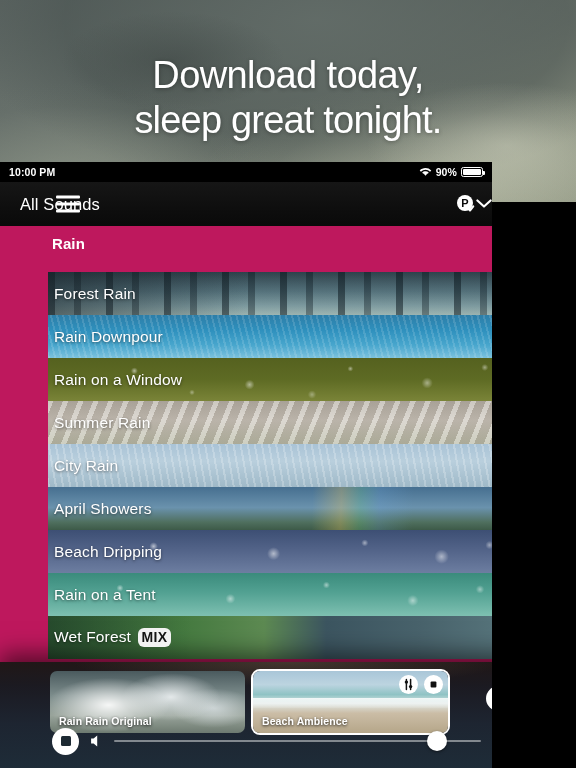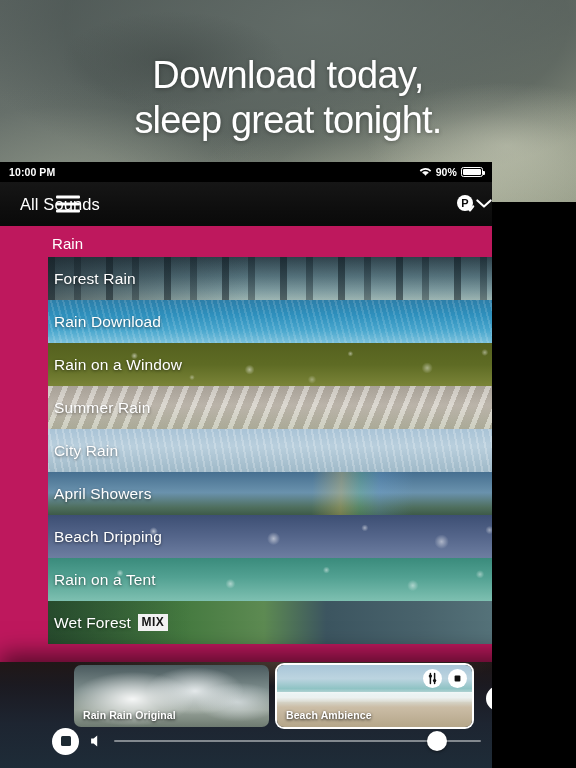--- a/index.html
+++ b/index.html
@@ -89,40 +89,40 @@
     margin-left:20px;
   }
   .navtitle .chev{ display:inline-block; }
   .pro-badge{
     position:absolute; right:14px; top:50%; transform:translateY(-50%);
     width:24px; height:24px; display:flex; align-items:center; justify-content:center;
   }
 
   
   .sec-head{
-    color:#fff; font-size:15px; font-weight:400; padding:9px 0 5px 52px;
+    color:#fff; font-size:15px; font-weight:700; padding:9px 0 20px 52px;
     letter-spacing:0.1px;
   }
 
   
   .sound-list{ padding:0 48px; }
   .srow{
     position:relative; height:43px; width:480px; display:flex; align-items:center;
     overflow:hidden;
   }
   .srow .bg{ position:absolute; inset:0; }
   .srow .lbl{
     position:relative; z-index:2; color:#fff; font-size:15.5px; font-weight:400;
     padding-left:6px; letter-spacing:0.15px;
     text-shadow:0 1px 3px rgba(0,0,0,0.55);
     display:flex; align-items:center; gap:7px;
   }
   .mix-badge{
-    background:#f2f2f2; color:#141414; font-size:12px; font-weight:700;
-    padding:1px 3.5px; border-radius:0; letter-spacing:0.4px;
+    background:#f2f2f2; color:#141414; font-size:14px; font-weight:700;
+    padding:1px 3.5px; border-radius:6px; letter-spacing:0.4px;
     text-shadow:none; line-height:1.2;
   }
 
   
   .art-forest{
     background:
       linear-gradient(92deg, rgba(24,34,40,0.55) 0%, rgba(24,34,40,0) 42%),
       repeating-linear-gradient(90deg, rgba(16,28,34,0.55) 0 7px, rgba(90,120,122,0.06) 7px 26px, rgba(16,28,34,0.4) 26px 33px, rgba(120,148,148,0.05) 33px 58px),
       linear-gradient(180deg,#2b3e48 0%, #53707a 45%, #7e9ba0 78%, #9fb7b4 100%);
   }
@@ -192,21 +192,21 @@
     background:
       linear-gradient(180deg, rgba(26,23,20,0.96) 0%, rgba(22,26,31,0.97) 22%, rgba(26,37,48,0.98) 58%, rgba(30,44,56,1) 100%);
     box-shadow:0 -8px 22px rgba(0,0,0,0.55);
   }
   .player::before{
     content:""; position:absolute; left:0; right:0; top:0; height:30px;
     background:radial-gradient(ellipse 300px 34px at 50% 0%, rgba(120,100,80,0.40), rgba(0,0,0,0) 72%);
     pointer-events:none;
   }
   .cards{
-    position:absolute; left:50px; top:3px; display:flex; gap:8px; align-items:flex-start;margin-left:24px;
+    position:absolute; left:50px; top:9px; display:flex; gap:8px; align-items:flex-start;
   }
   .card{
     width:195px; height:62px; border-radius:7px; position:relative; overflow:hidden;
     cursor:pointer;
   }
   .card.active{ box-shadow:0 0 0 2px #ffffff; }
   .card .cbg{ position:absolute; inset:0; }
   .card .cname{
     position:absolute; left:9px; bottom:6px; z-index:3;
     color:#fff; font-size:10.5px; font-weight:700; letter-spacing:0.1px;
@@ -321,21 +321,21 @@
   <div class="sound-list">
       <div class="srow">
         <div class="bg art-forest"></div>
         <div class="lbl">
           <span>Forest Rain</span>
         </div>
       </div>
       <div class="srow">
         <div class="bg art-downpour"></div>
         <div class="lbl">
-          <span>Rain Download</span>
+          <span>Rain Downpour</span>
         </div>
       </div>
       <div class="srow">
         <div class="bg art-window"></div>
         <div class="lbl">
           <span>Rain on a Window</span>
         </div>
       </div>
       <div class="srow">
         <div class="bg art-summer"></div>

